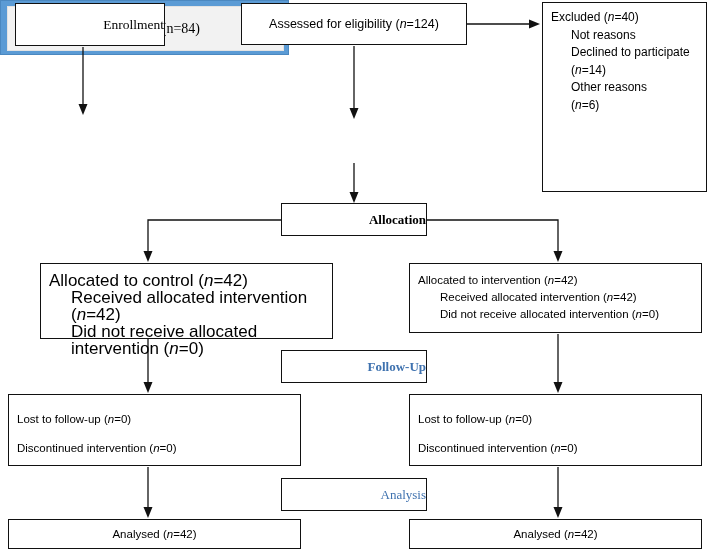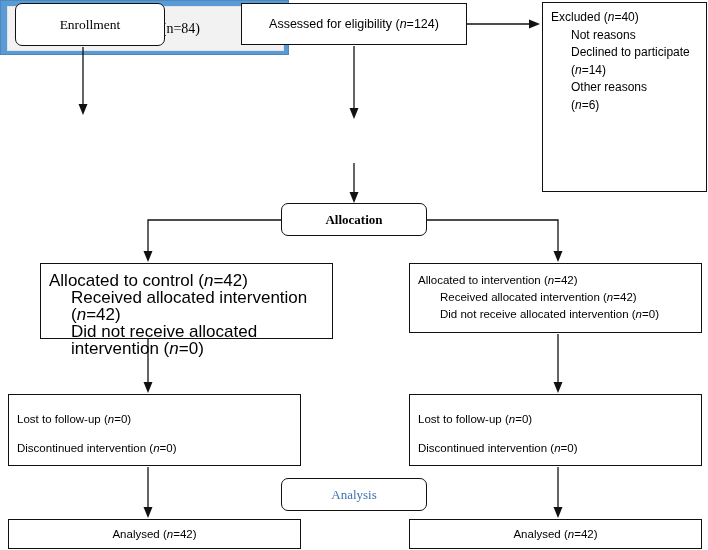--- a/index.html
+++ b/index.html
@@ -19,21 +19,22 @@
     background: #ffffff;
     overflow: hidden;
   }
   .node {
     position: absolute;
     box-sizing: border-box;
     background: #ffffff;
     border: 1.3px solid #111111;
   }
   .node.rounded {
-    border-radius: 7px;
+    border-radius: 0;
+    justify-content: flex-end;
   }
   .center-label {
     display: flex;
     align-items: center;
     justify-content: center;
     text-align: center;
   }
   .serif {
     font-family: "Liberation Serif", serif;
   }
@@ -199,20 +200,23 @@
   </svg>
 
   <div class="node rounded center-label serif" id="enrollment-box">
     <span>Enrollment</span>
   </div>
 
   <div class="node rounded center-label serif bold" id="allocation-box">
     <span>Allocation</span>
   </div>
 
+  <div class="node rounded center-label serif bold blue-text" id="followup-box">
+    <span>Follow-Up</span>
+  </div>
 
   <div class="node rounded center-label serif blue-text" id="analysis-box">
     <span>Analysis</span>
   </div>
 
   <div class="node center-label sans" id="assessed-box">
     <span><span>Assessed for eligibility (</span><em class="n">n</em><span>=124)</span></span>
   </div>
 
   <div class="node sans" id="excluded-box">

